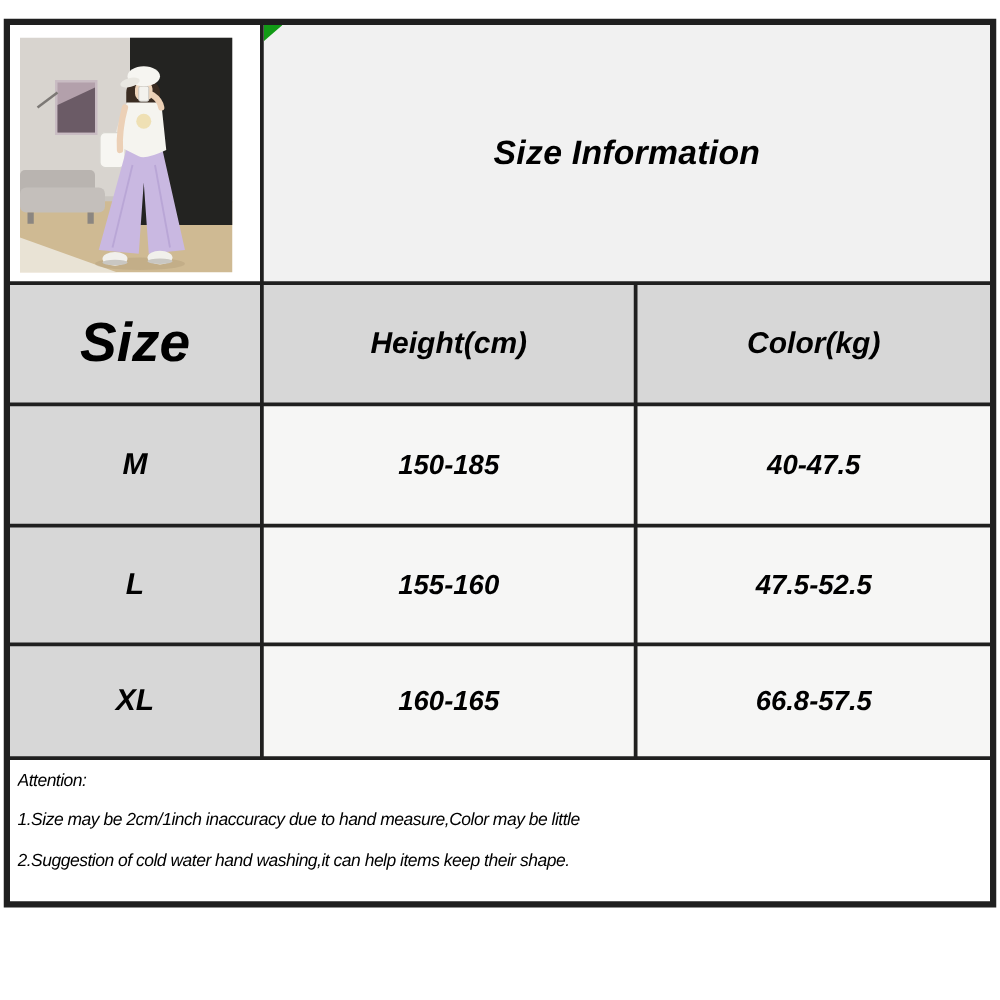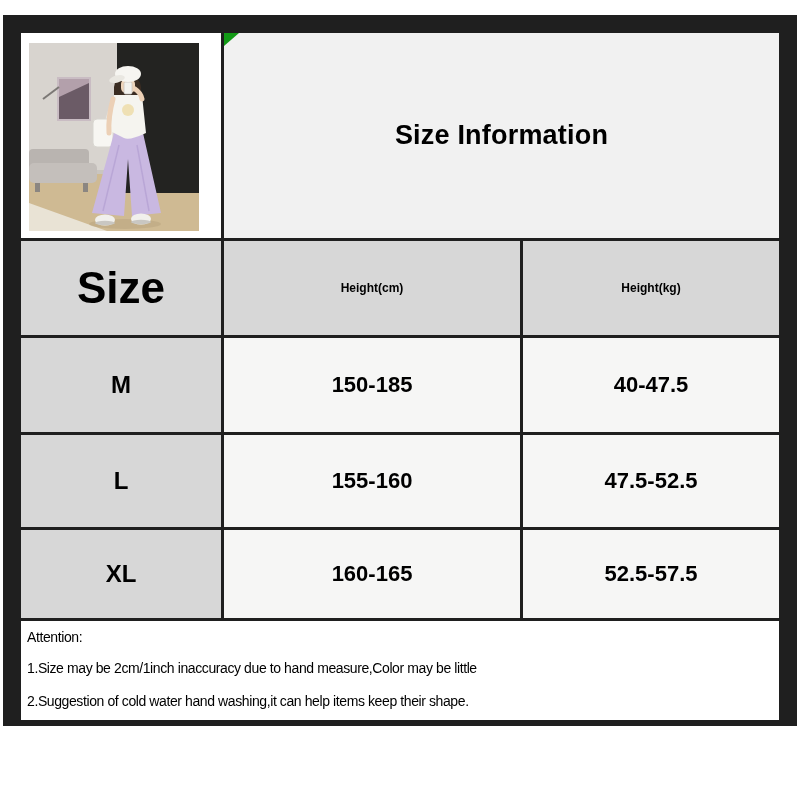--- a/index.html
+++ b/index.html
@@ -21,21 +21,22 @@
     left: 3px;
     top: 15px;
     width: 794px;
     height: 711px;
     box-sizing: border-box;
     background: var(--border, #1f1f1f);
     display: grid;
     grid-template-columns: 200px 296px 1fr;
     grid-template-rows: 205px 94px 94px 92px 88px 1fr;
     gap: 3px;
-    padding: 18px;
+    padding: 5px;
+    font-style: italic;
   }
   .cell {
     display: flex;
     align-items: center;
     justify-content: center;
     text-align: center;
     overflow: hidden;
   }
   .photo-cell {
     background: #ffffff;
@@ -58,21 +59,21 @@
     width: 15px;
     height: 13px;
     background: var(--flag-green, #129a16);
     clip-path: polygon(0 0, 100% 0, 0 100%);
   }
   .head-cell {
     background: var(--header-bg, #d7d7d7);
     font-weight: bold;
   }
   .size-head { font-size: 44px; }
-  .col-head  { font-size: 12px; }
+  .col-head  { font-size: 24px; }
   .size-cell {
     background: var(--header-bg, #d7d7d7);
     font-weight: bold;
     font-size: 24px;
   }
   .val-cell {
     background: var(--value-cell-bg, #f6f6f5);
     font-weight: bold;
     font-size: 22px;
   }
@@ -153,33 +154,33 @@
       </svg>
     </div>
 
     <div class="cell title-cell">
       <span class="corner-flag"></span>
       <span class="page-title">Size Information</span>
     </div>
 
     <div class="cell head-cell size-head">Size</div>
     <div class="cell head-cell col-head">Height(cm)</div>
-    <div class="cell head-cell col-head">Height(kg)</div>
+    <div class="cell head-cell col-head">Color(kg)</div>
 
     <div class="cell size-cell">M</div>
     <div class="cell val-cell">150-185</div>
     <div class="cell val-cell">40-47.5</div>
 
     <div class="cell size-cell">L</div>
     <div class="cell val-cell">155-160</div>
     <div class="cell val-cell">47.5-52.5</div>
 
     <div class="cell size-cell">XL</div>
     <div class="cell val-cell">160-165</div>
-    <div class="cell val-cell">52.5-57.5</div>
+    <div class="cell val-cell">66.8-57.5</div>
 
     <div class="attention-cell">
       <div class="note-line note-heading">Attention:</div>
       <div class="note-line">1.Size may be 2cm/1inch inaccuracy due to hand measure,Color may be little</div>
       <div class="note-line">2.Suggestion of cold water hand washing,it can help items keep their shape.</div>
     </div>
 
   </div>
 </div>
 

